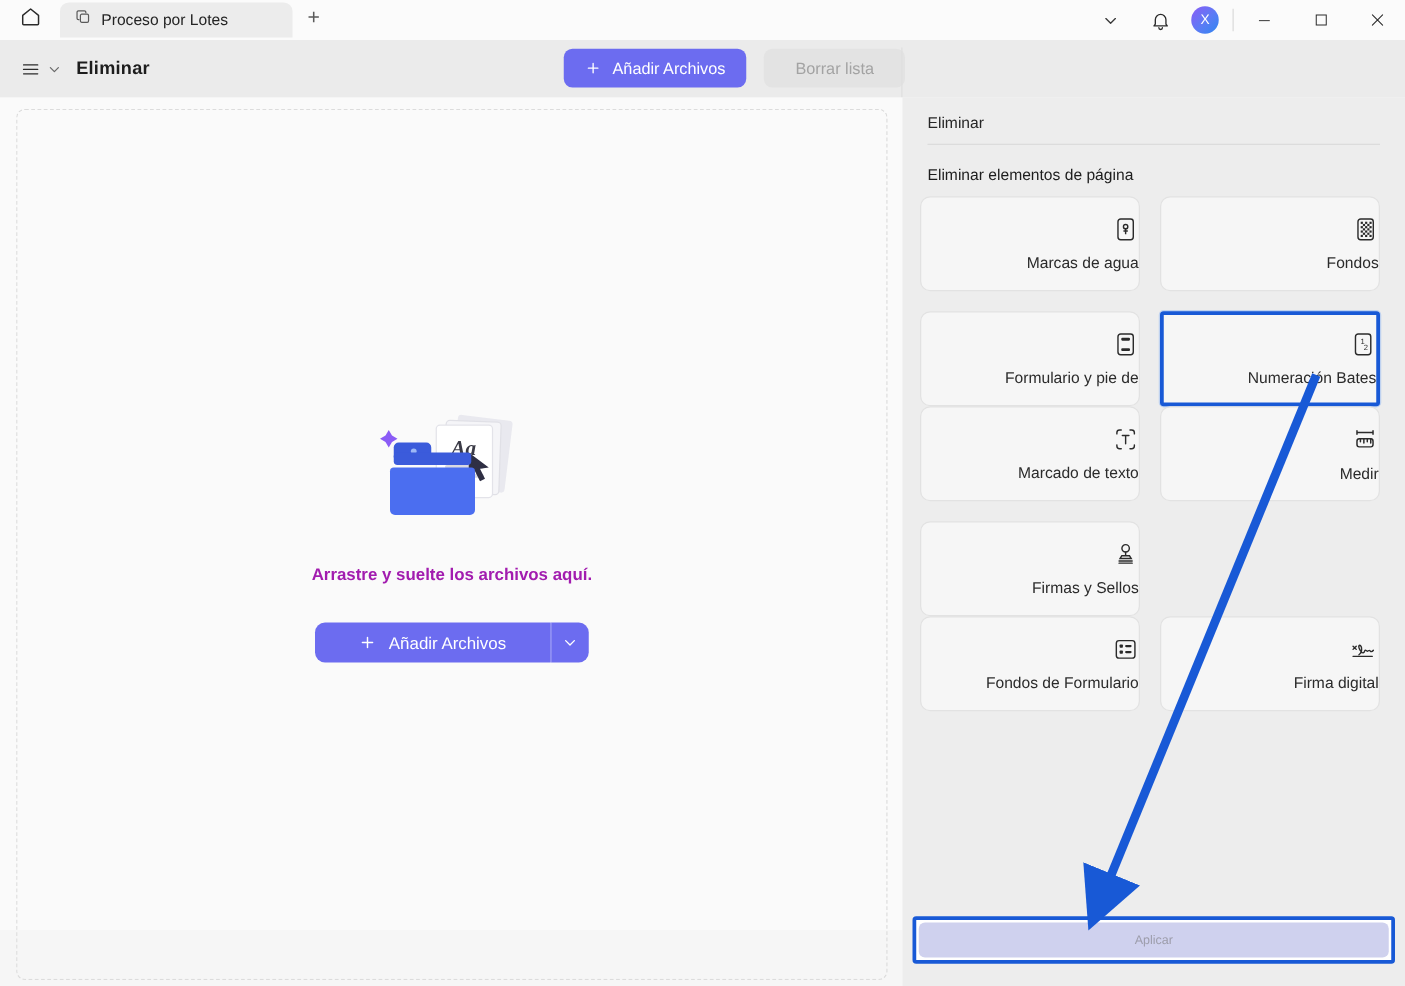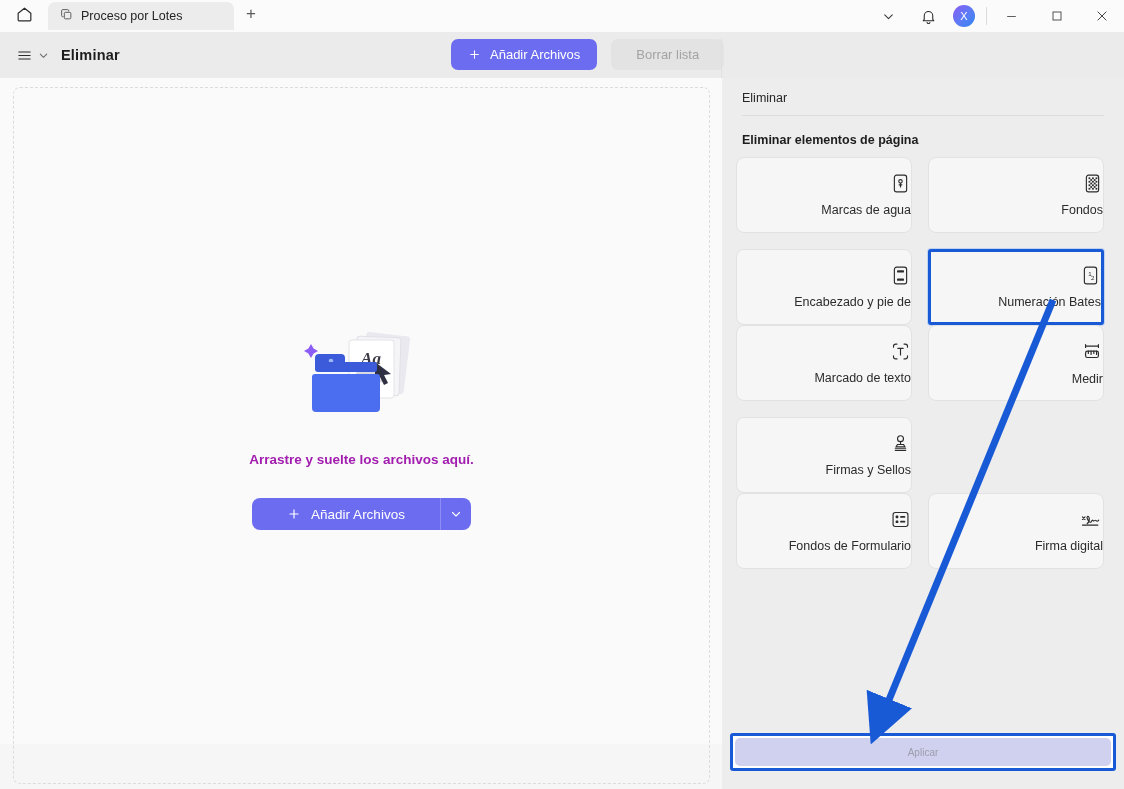--- a/index.html
+++ b/index.html
@@ -87,21 +87,21 @@
 
   
   .panel {
     position:absolute; left:722px; top:78px; width:402px; height:711px; background:#ededed;
   }
   .panel-head { padding:13px 20px 0 20px; }
   .panel-title { font-size:12.5px; color:#262626; }
   .panel-rule { height:1px; background:#dcdcdc; margin:10px 0 0 0; }
   .panel-body { padding:0 14px; }
   .section-label {
-    font-size:12.5px; font-weight:bold; color:#1d1d1d; margin:17px 0 10px 6px;
+    font-size:12.5px; font-weight:normal; color:#1d1d1d; margin:17px 0 10px 6px;
   }
   .grid { display:flex; flex-wrap:wrap; gap:16px; }
   .card {
     width:176px; height:76px; background:#f6f6f6; border:1px solid #e2e2e2;
     border-radius:8px; display:flex; flex-direction:column; align-items:flex-end;
     justify-content:center; gap:9px; cursor:pointer; position:relative;
   }
   .card-label { font-size:12.5px; color:#2b2b2b; white-space:nowrap; }
   .card.highlight {
     border:3px solid #1859d6; background:#f6f6f6; border-radius:3px;
@@ -307,21 +307,21 @@
           </svg>
           <span class="card-label">Fondos</span>
         </div>
 
         <div class="card">
           <svg width="21" height="21" viewBox="0 0 24 24" fill="none" stroke="#2b2b2b" stroke-width="1.3">
             <rect x="5" y="2.5" width="14" height="19" rx="2.5"></rect>
             <rect x="8" y="6" width="8" height="2.6" rx="1" fill="#2b2b2b" stroke="none"></rect>
             <rect x="8" y="15.5" width="8" height="2.6" rx="1" fill="#2b2b2b" stroke="none"></rect>
           </svg>
-          <span class="card-label">Encabezado y pie de</span>
+          <span class="card-label">Formulario y pie de</span>
         </div>
 
         <div class="card highlight">
           <svg width="21" height="21" viewBox="0 0 24 24" fill="none" stroke="#2b2b2b" stroke-width="1.3">
             <rect x="5" y="2.5" width="14" height="19" rx="2.5"></rect>
             <text x="9.5" y="12" font-family="Liberation Sans, sans-serif" font-size="7" fill="#2b2b2b" stroke="none">1</text>
             <text x="12.5" y="17" font-family="Liberation Sans, sans-serif" font-size="7" fill="#2b2b2b" stroke="none">2</text>
           </svg>
           <span class="card-label">Numeración Bates</span>
         </div>

